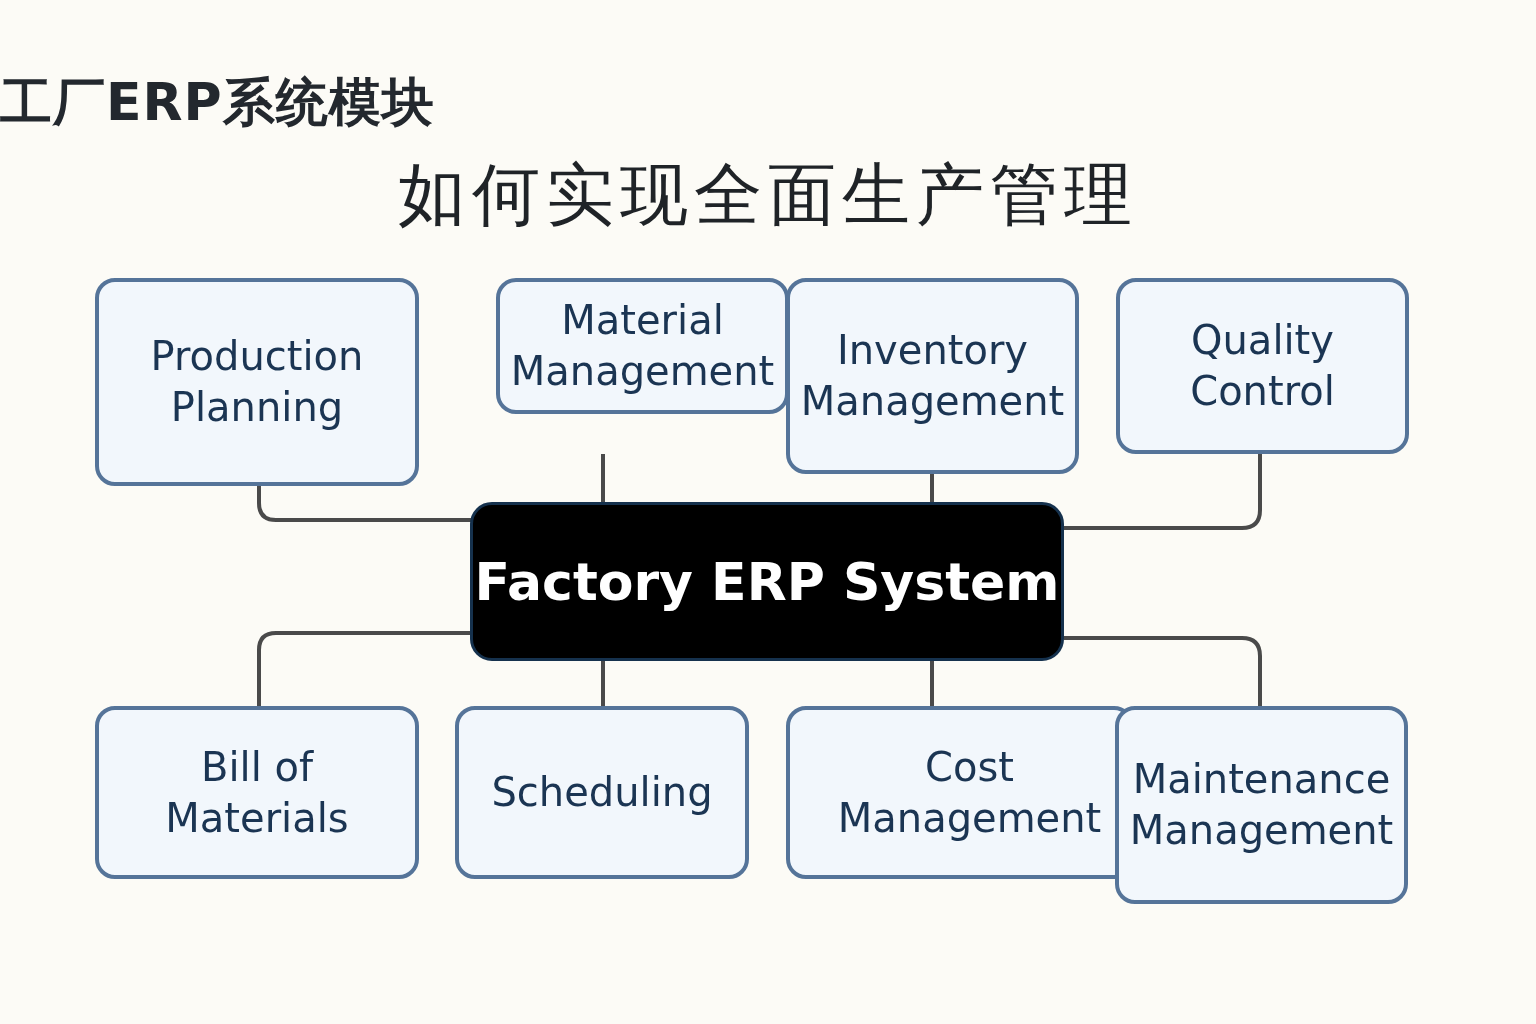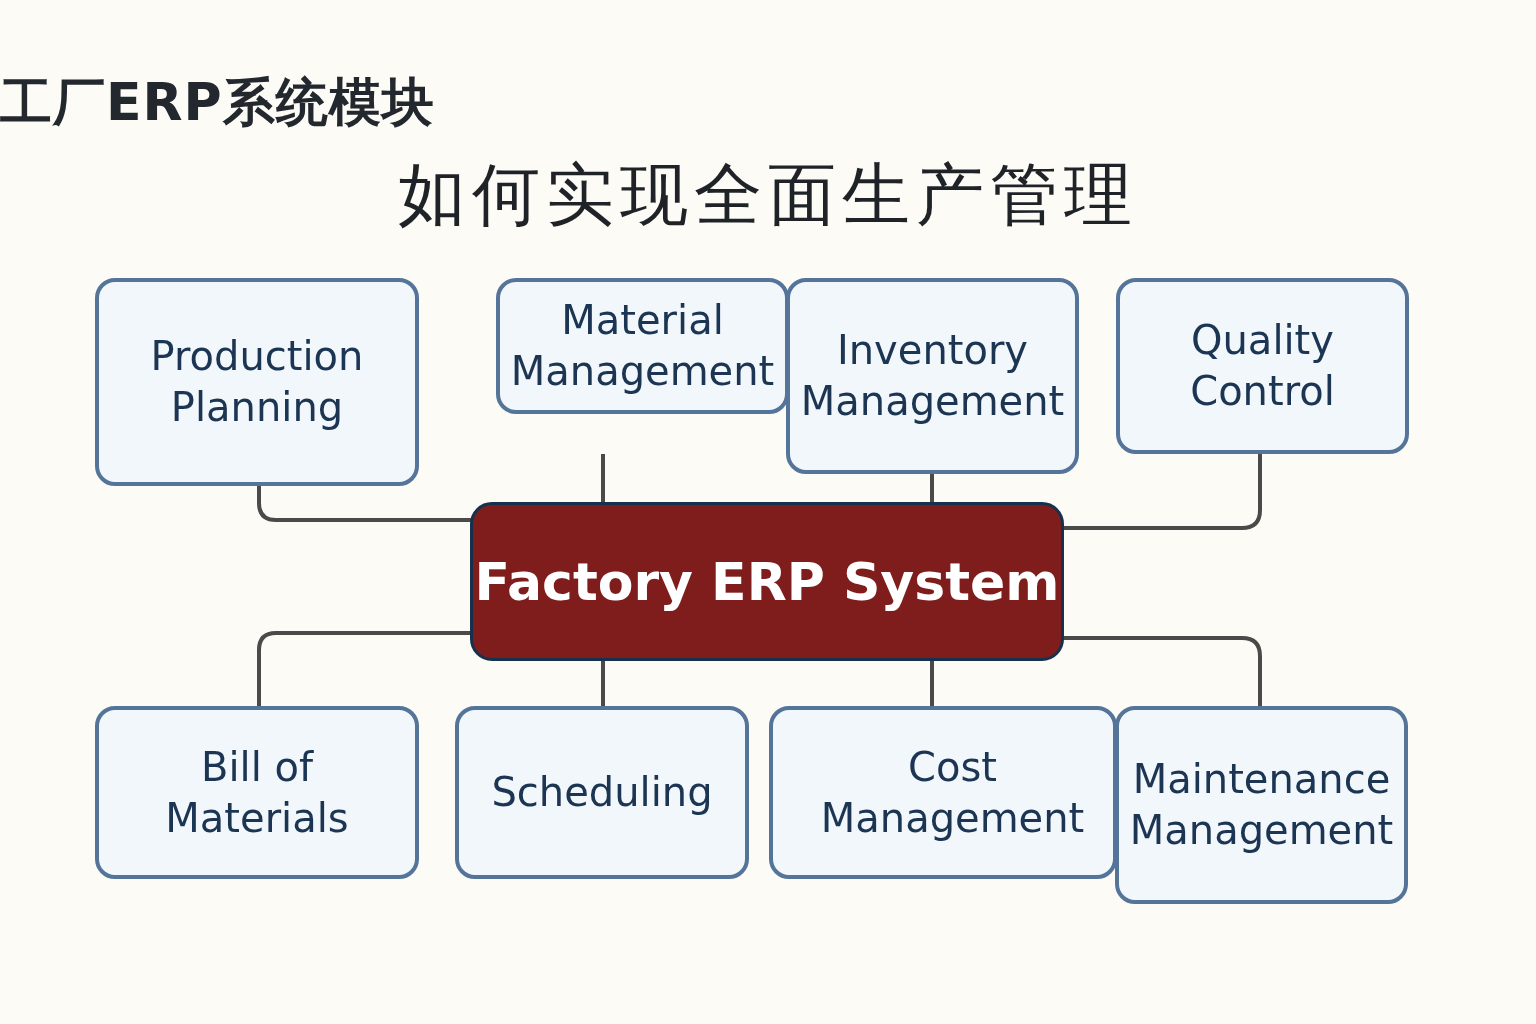--- a/index.html
+++ b/index.html
@@ -23,21 +23,21 @@
     .module {
       position: absolute; box-sizing: border-box;
       background: #f2f7fc; border: 4px solid #557499; border-radius: 20px;
       display: flex; align-items: center; justify-content: center;
       text-align: center; color: #1b3553; font-size: 40px; line-height: 51px;
       cursor: pointer;
     }
     .module span { display: block; }
     .hub {
       position: absolute; left: 470px; top: 502px; width: 594px; height: 159px;
-      box-sizing: border-box; background: #7f1d1d; border: 3px solid #15314d;
+      box-sizing: border-box; background: #000000; border: 3px solid #15314d;
       border-radius: 22px; display: flex; align-items: center; justify-content: center;
       color: #ffffff; font-size: 52px; font-weight: bold; cursor: pointer;
     }
   </style>
 </head>
 <body>
 
 <div class="title">工厂ERP系统模块</div>
 <div class="subtitle">如何实现全面生产管理</div>
 
@@ -87,21 +87,21 @@
   <div>
       <span>Bill of</span>
       <span>Materials</span>
     </div>
 </div>
 <div class="module" style="left:455px;top:706px;width:294px;height:173px;">
   <div>
       <span>Scheduling</span>
     </div>
 </div>
-<div class="module" style="left:769px;top:706px;width:348px;height:173px;padding-left:19px;">
+<div class="module" style="left:786px;top:706px;width:348px;height:173px;padding-left:19px;">
   <div>
       <span>Cost</span>
       <span>Management</span>
     </div>
 </div>
 <div class="module" style="left:1115px;top:706px;width:293px;height:198px;">
   <div>
       <span>Maintenance</span>
       <span>Management</span>
     </div>

